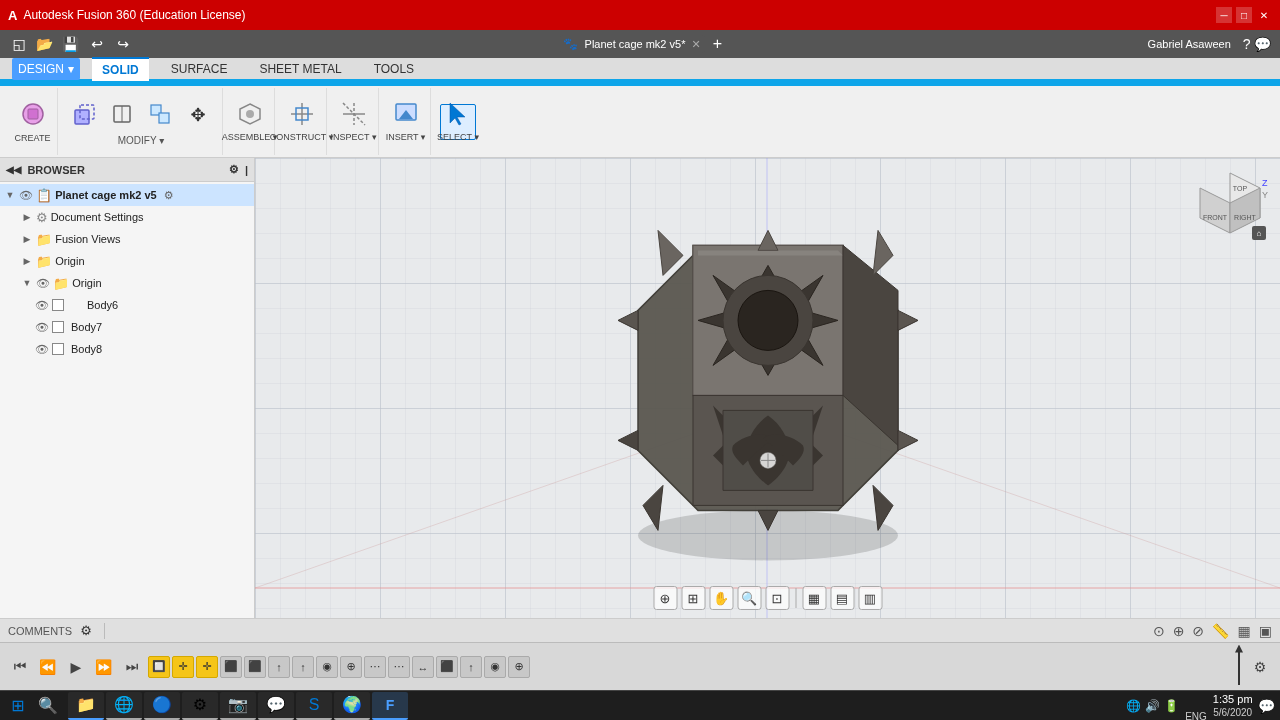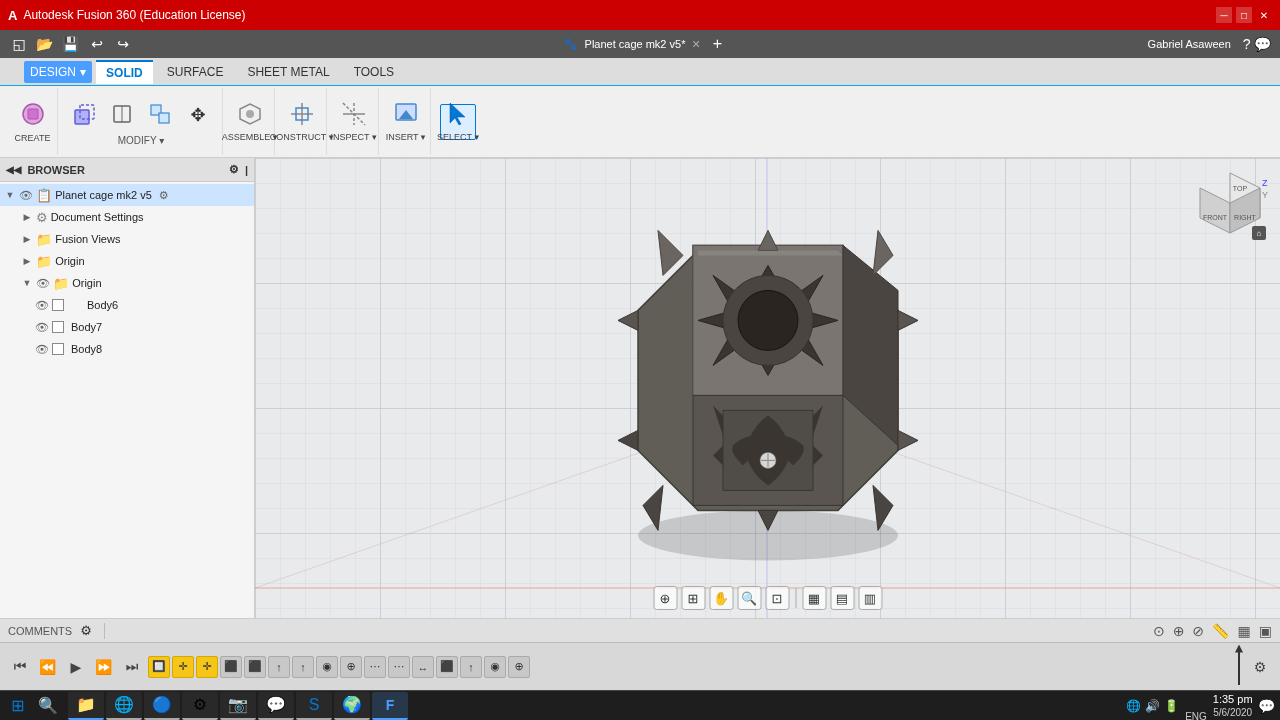--- a/index.html
+++ b/index.html
@@ -24,23 +24,23 @@
       display: flex; align-items: center; justify-content: center;
     }
     #title-bar .win-btn.close { background: #cc0000; }
 
     
     #ribbon {
       height: 28px;
       background: #e8e8e8;
       display: flex;
       align-items: center;
-      padding: 0 20px;
-      gap: 4px;
-      border-bottom: 1px solid #0ea5e9;
+      padding: 0 8px;
+      gap: 12px;
+      border-bottom: 7px solid #0ea5e9;
     }
     .ribbon-tab {
       padding: 4px 10px;
       font-size: 12px;
       color: #333;
       cursor: pointer;
       border: none;
       background: none;
     }
     .ribbon-tab.active {
@@ -479,21 +479,21 @@
       <span>BROWSER</span>
       <span style="margin-left:auto; cursor:pointer;">⚙</span>
       <span style="cursor:pointer;">|</span>
     </div>
     <div id="browser-tree">
 
       <div class="tree-item selected">
         <span class="tree-arrow">▼</span>
         <span class="eye-icon">👁</span>
         <span style="color:#f0a030; font-size:13px;">📋</span>
-        <span style="font-weight:400;">Planet cage mk2 v5</span>
+        <span style="font-weight:700;">Planet cage mk2 v5</span>
         <span style="margin-left:4px; font-size:11px; color:#666;">⚙</span>
       </div>
 
       <div class="tree-item">
         <span class="tree-indent" style="width:14px;"></span>
         <span class="tree-arrow">▶</span>
         <span style="color:#888; font-size:13px;">⚙</span>
         <span>Document Settings</span>
       </div>
 

